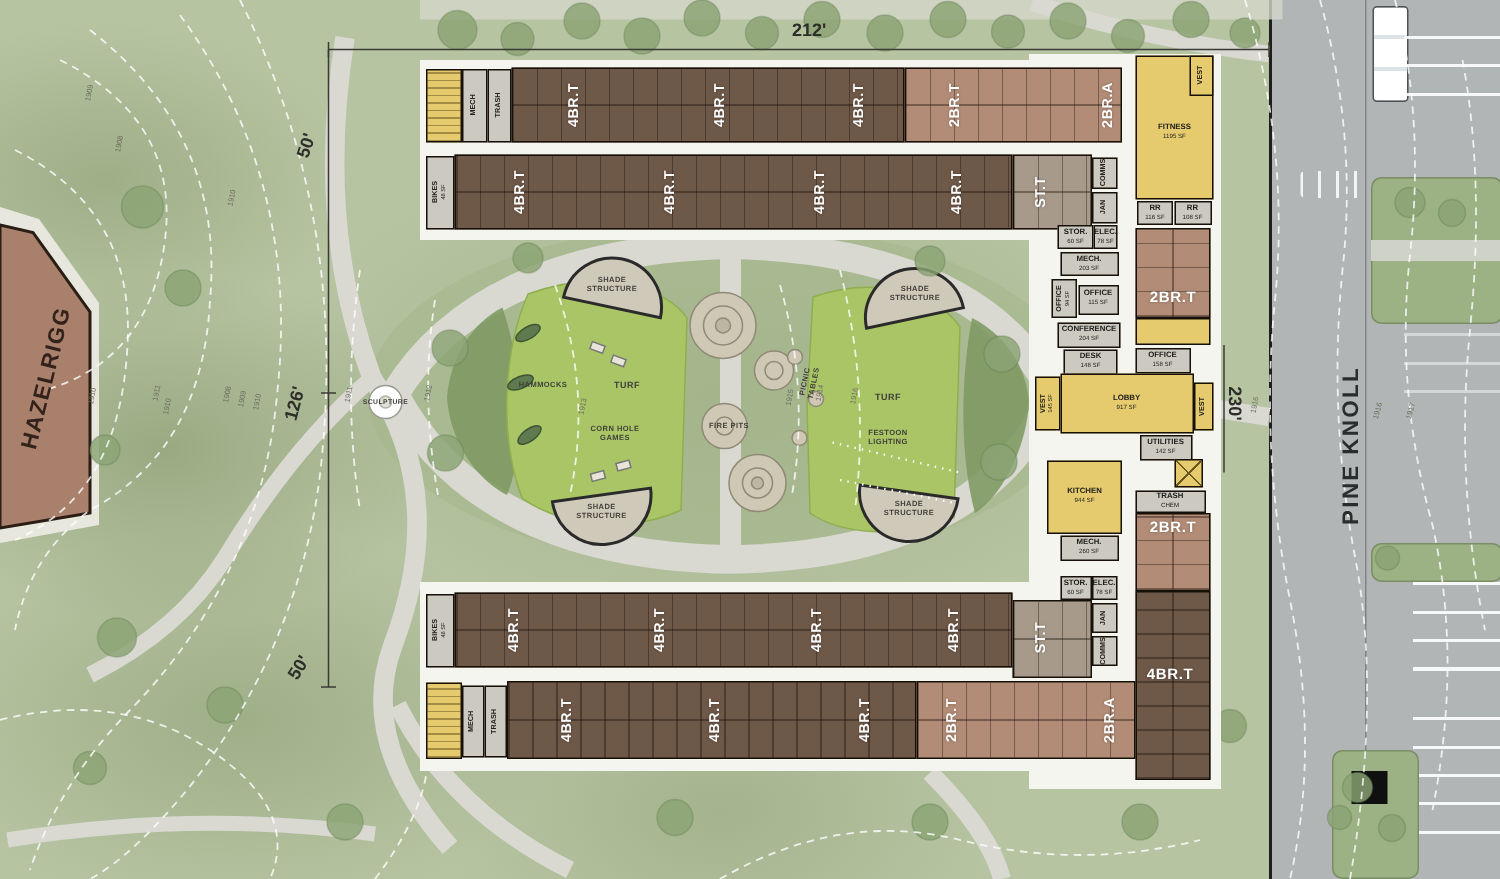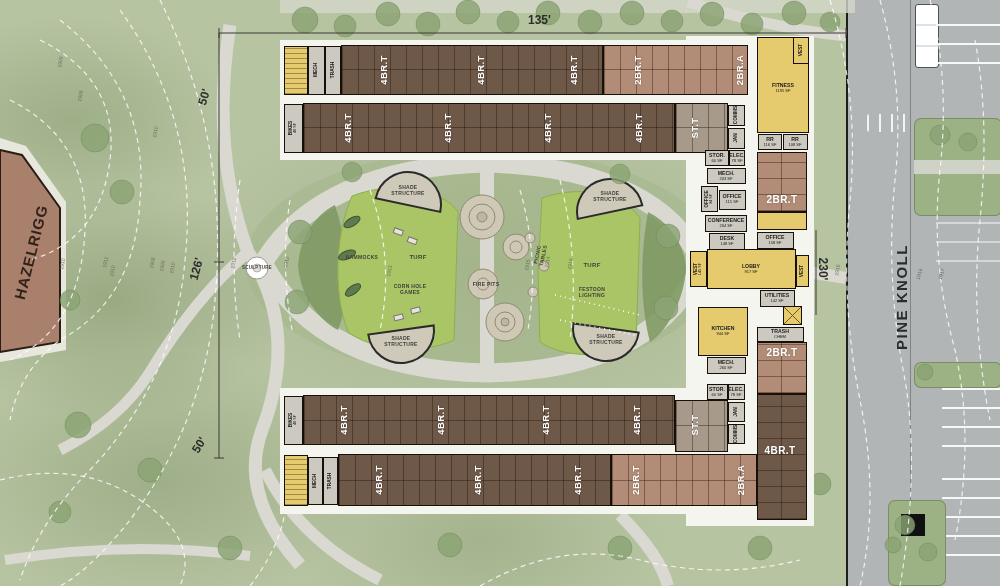--- a/index.html
+++ b/index.html
@@ -449,21 +449,21 @@
       <div class="clab" style="left: 286px; top: 262px; transform: translate(-50%, -50%) rotate(-80deg);">1912</div>
       <div class="clab" style="left: 389px; top: 271px; transform: translate(-50%, -50%) rotate(-80deg);">1913</div>
       <div class="clab" style="left: 527px; top: 265px; transform: translate(-50%, -50%) rotate(-80deg);">1915</div>
       <div class="clab" style="left: 547px; top: 262px; transform: translate(-50%, -50%) rotate(-80deg);">1914</div>
       <div class="clab" style="left: 570px; top: 264px; transform: translate(-50%, -50%) rotate(-80deg);">1916</div>
       <div class="clab" style="left: 837px; top: 270px; transform: translate(-50%, -50%) rotate(-80deg);">1916</div>
       <div class="clab" style="left: 919px; top: 274px; transform: translate(-50%, -50%) rotate(-75deg);">1916</div>
       <div class="clab" style="left: 941px; top: 274px; transform: translate(-50%, -50%) rotate(-75deg);">1917</div>
     </div>
 
-  <div class="dim" style="left:528px;top:13px;">135'</div>
+  <div class="dim" style="left:528px;top:13px;">212'</div>
   <div class="dim" style="left:196px;top:90px;transform:rotate(-72deg);">50'</div>
   <div class="dim" style="left:185px;top:262px;transform:rotate(-75deg);">126'</div>
   <div class="dim" style="left:191px;top:438px;transform:rotate(-58deg);">50'</div>
   <div class="dim" style="left:812px;top:262px;transform:rotate(90deg);">230'</div>
   <div id="street-label">PINE KNOLL</div>
   <div id="hazelrigg-label">HAZELRIGG</div>
 
 </div>
 
 </body></html>

